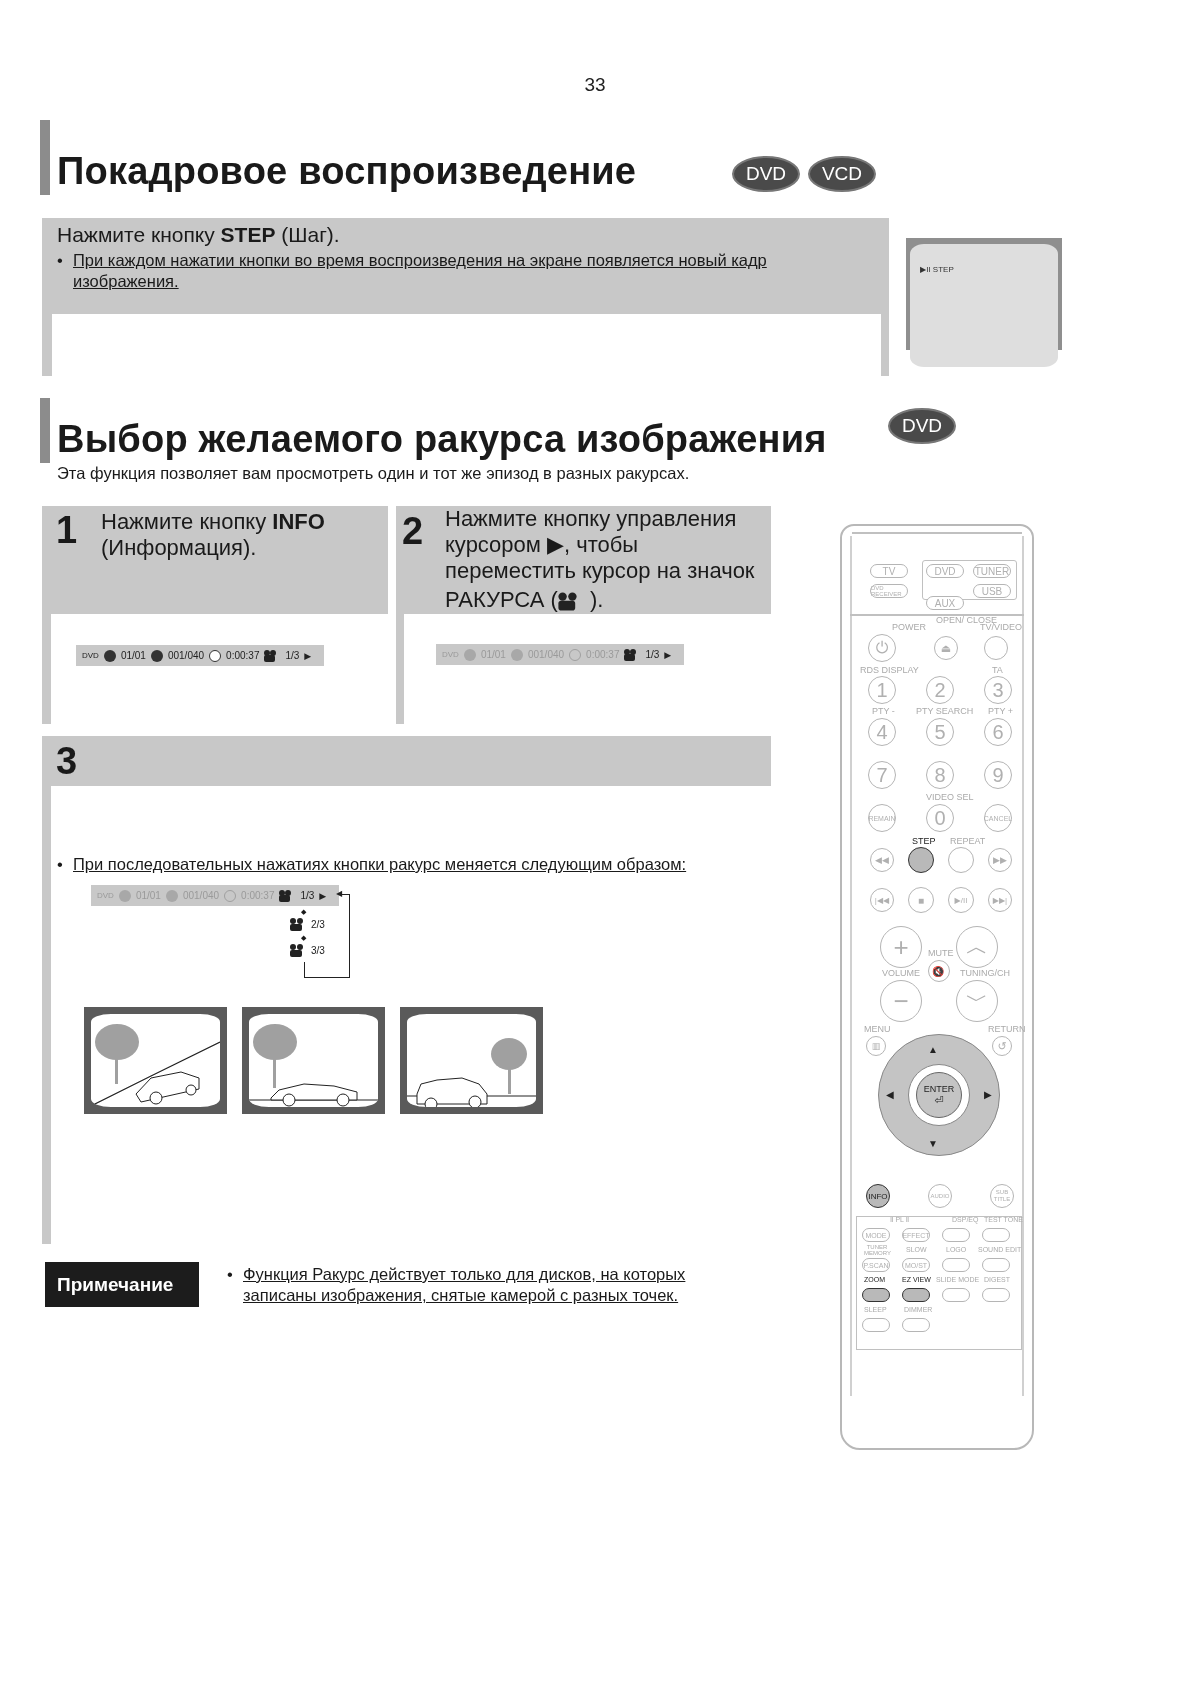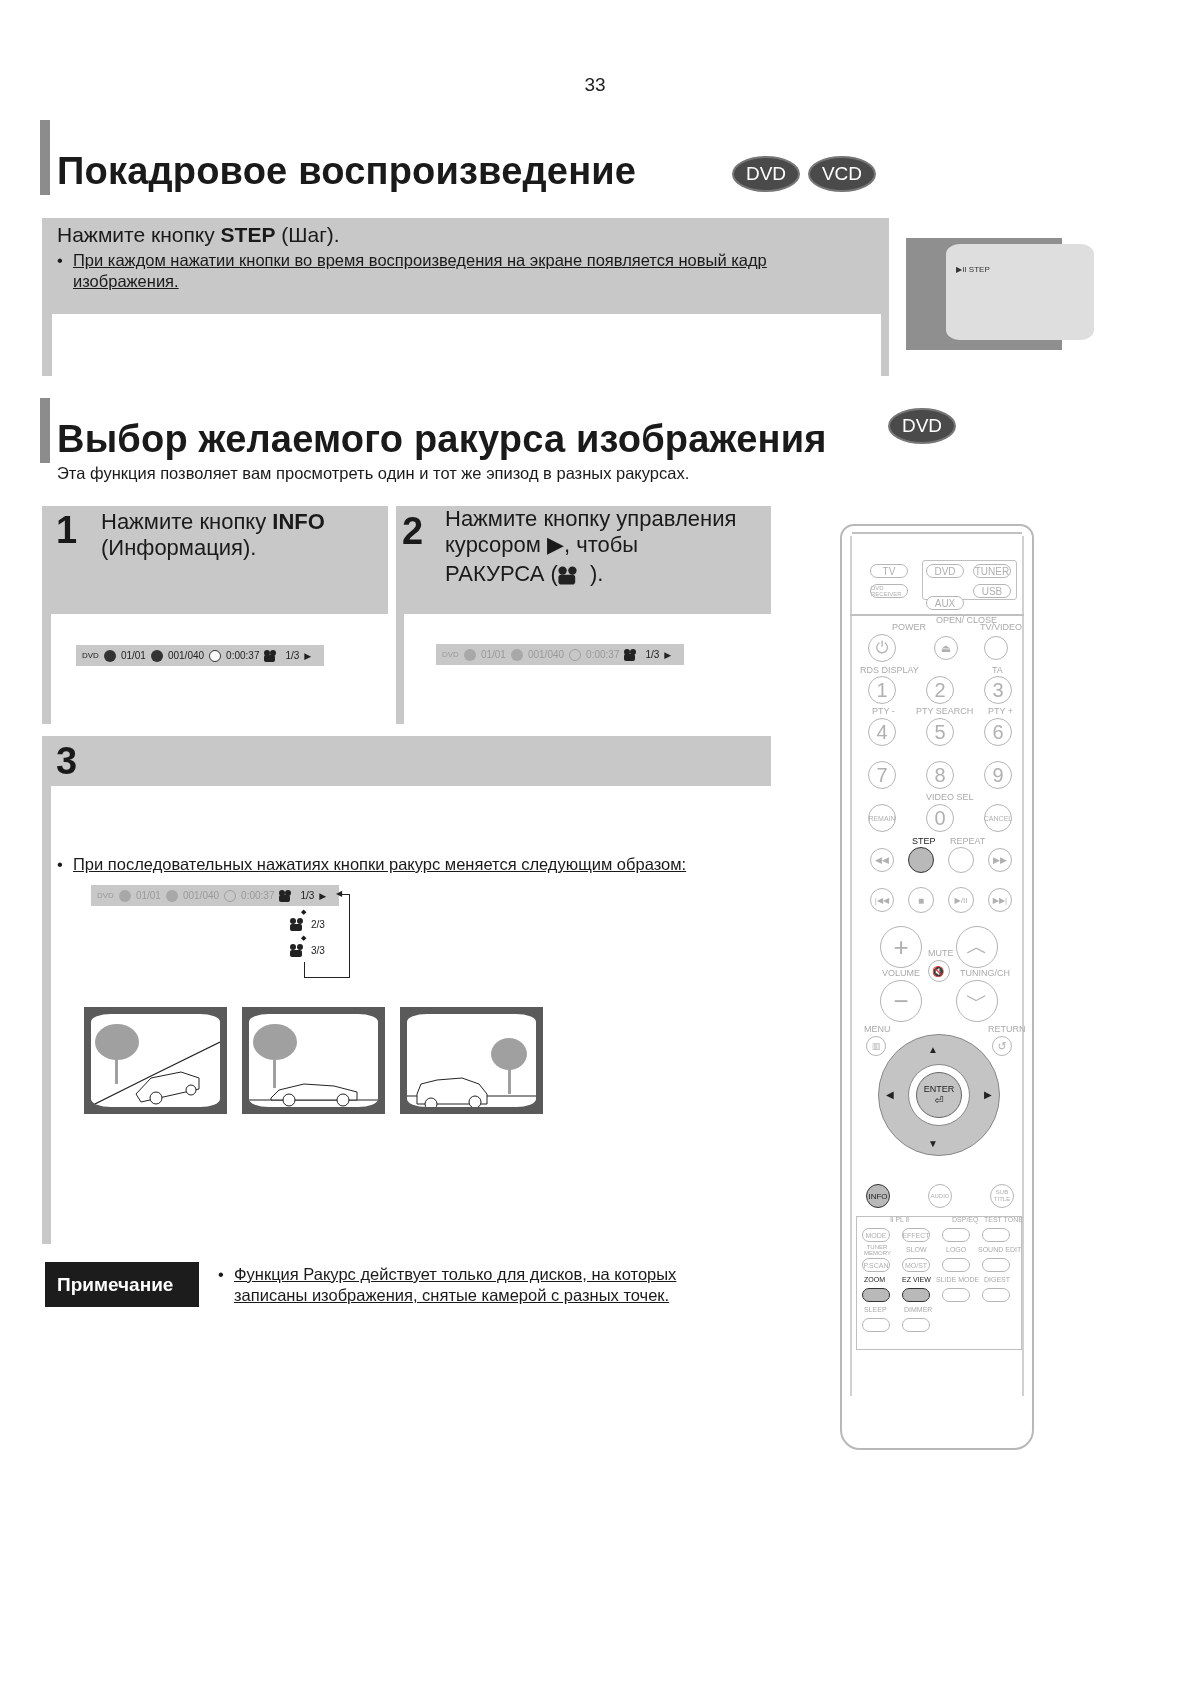--- a/index.html
+++ b/index.html
@@ -70,21 +70,21 @@
 <div class="abs gray-box" style="left:42px; top:218px; width:846px; height:96px;"></div>
 <div class="abs gray-line" style="left:42px; top:218px; width:10px; height:158px;"></div>
 <div class="abs gray-line" style="left:881px; top:218px; width:8px; height:158px;"></div>
 
 <div class="abs big-text" style="left:57px; top:222px;">
   <span>Нажмите кнопку </span><b>STEP</b><span> (Шаг).</span>
 </div>
 <div class="abs body-text bullet-text" style="left:57px; top:250px; width:800px;">При каждом нажатии кнопки во время воспроизведения на экране появляется новый кадр изображения.</div>
 
 <div class="abs tv-frame" style="left:906px; top:238px; width:156px; height:112px;">
-  <div class="abs tv-inner" style="left:4px; top:6px; width:148px; height:96px;margin-left:36px;">
+  <div class="abs tv-inner" style="left:4px; top:6px; width:148px; height:123px;">
     <div class="abs" style="left:10px; top:21px; font-size:8px; color:#333;">▶II STEP</div>
   </div>
 </div>
 
 <div class="abs title-bar" style="left:40px; top:398px; height:65px;"></div>
 <div class="abs section-title" style="left:57px; top:418px; font-size:38px;">Выбор желаемого ракурса изображения</div>
 <div class="abs disc-badge" style="left:888px; top:408px; width:68px; height:36px;">DVD</div>
 <div class="abs" style="left:57px; top:464px; font-size:16.5px;">Эта функция позволяет вам просмотреть один и тот же эпизод в разных ракурсах.</div>
 
 <div class="abs gray-box" style="left:42px; top:506px; width:346px; height:108px;"></div>
@@ -106,20 +106,21 @@
   <span>1/3</span>
   <span class="tri">▶</span>
 </div>
 
 <div class="abs gray-box" style="left:396px; top:506px; width:375px; height:108px;"></div>
 <div class="abs gray-line" style="left:396px; top:506px; width:8px; height:218px;"></div>
 <div class="abs step-num" style="left:402px; top:511px;">2</div>
 <div class="abs step-text" style="left:445px; top:506px; width:330px;">
   <div>Нажмите кнопку управления</div>
   <div>курсором ▶, чтобы</div>
+  <div>переместить курсор на значок</div>
   <div style="margin-top:3px;"><span>РАКУРСА (</span><span class="angle-icon" style="transform:scale(1.4); margin:0 4px;"></span><span> ).</span></div>
 </div>
 
 <div class="abs osd dim" style="left:436px; top:644px; width:248px;">
   <span style="font-size:8px;">DVD</span>
   <span class="ico"></span>
   <span>01/01</span>
   <span class="ico"></span>
   <span>001/040</span>
   <span class="ico" style="background:#c8c8c8;border:1.5px solid #a0a0a0;"></span>
@@ -198,21 +199,21 @@
         <rect x="101" y="50" width="3" height="30" fill="#a0a0a0"></rect>
       <line x1="0" y1="82" x2="129" y2="82" stroke="#222" stroke-width="1"></line>
       <path d="M10 80 L14 70 L30 66 L55 64 L72 70 L80 80 L80 90 L10 90 Z" fill="#fff" stroke="#222" stroke-width="1"></path>
       <circle cx="24" cy="90" r="6" fill="#fff" stroke="#222"></circle>
         <circle cx="68" cy="88" r="6" fill="#fff" stroke="#222"></circle>
     </svg>
   </div>
 </div>
 
 <div class="abs note-label" style="left:45px; top:1262px; width:154px; height:45px;">Примечание</div>
-<div class="abs body-text" style="left:218px; top:1264px; width:560px; font-size:16.5px; line-height:21px;">
+<div class="abs body-text" style="left:227px; top:1264px; width:560px; font-size:16.5px; line-height:21px;">
   <div class="bullet-text" style="padding-left:16px;"><span>Функция Ракурс действует только для дисков, на которых</span><br><span>записаны изображения, снятые камерой с разных точек.</span></div>
 </div>
 
 <div class="abs remote" style="left:840px; top:524px; width:194px; height:926px;">
   <div class="abs" style="left:10px; top:6px; width:170px; height:1.5px; background:#c0c0c0;"></div>
   <div class="abs" style="left:8px; top:10px; width:1.5px; height:860px; background:#d0d0d0;"></div>
   <div class="abs" style="left:180px; top:10px; width:1.5px; height:860px; background:#d0d0d0;"></div>
   <div class="abs" style="left:8px; top:88px; width:174px; height:1.5px; background:#c0c0c0;"></div>
 
   <div class="rpill" style="left:28px; top:38px; width:38px; height:14px;">TV</div>

